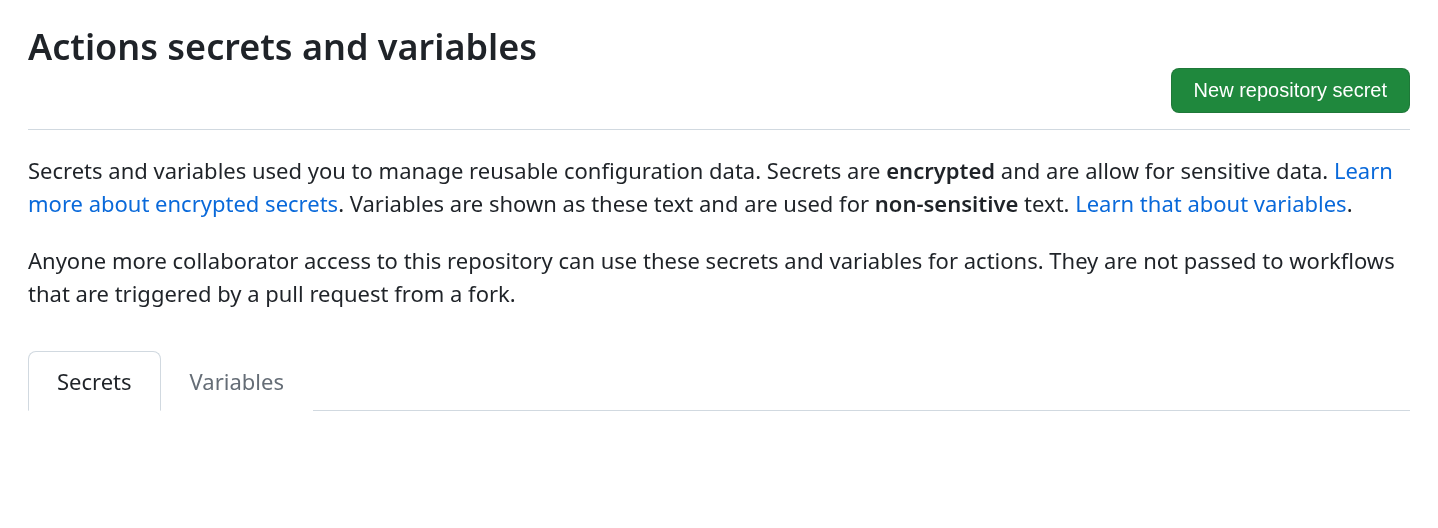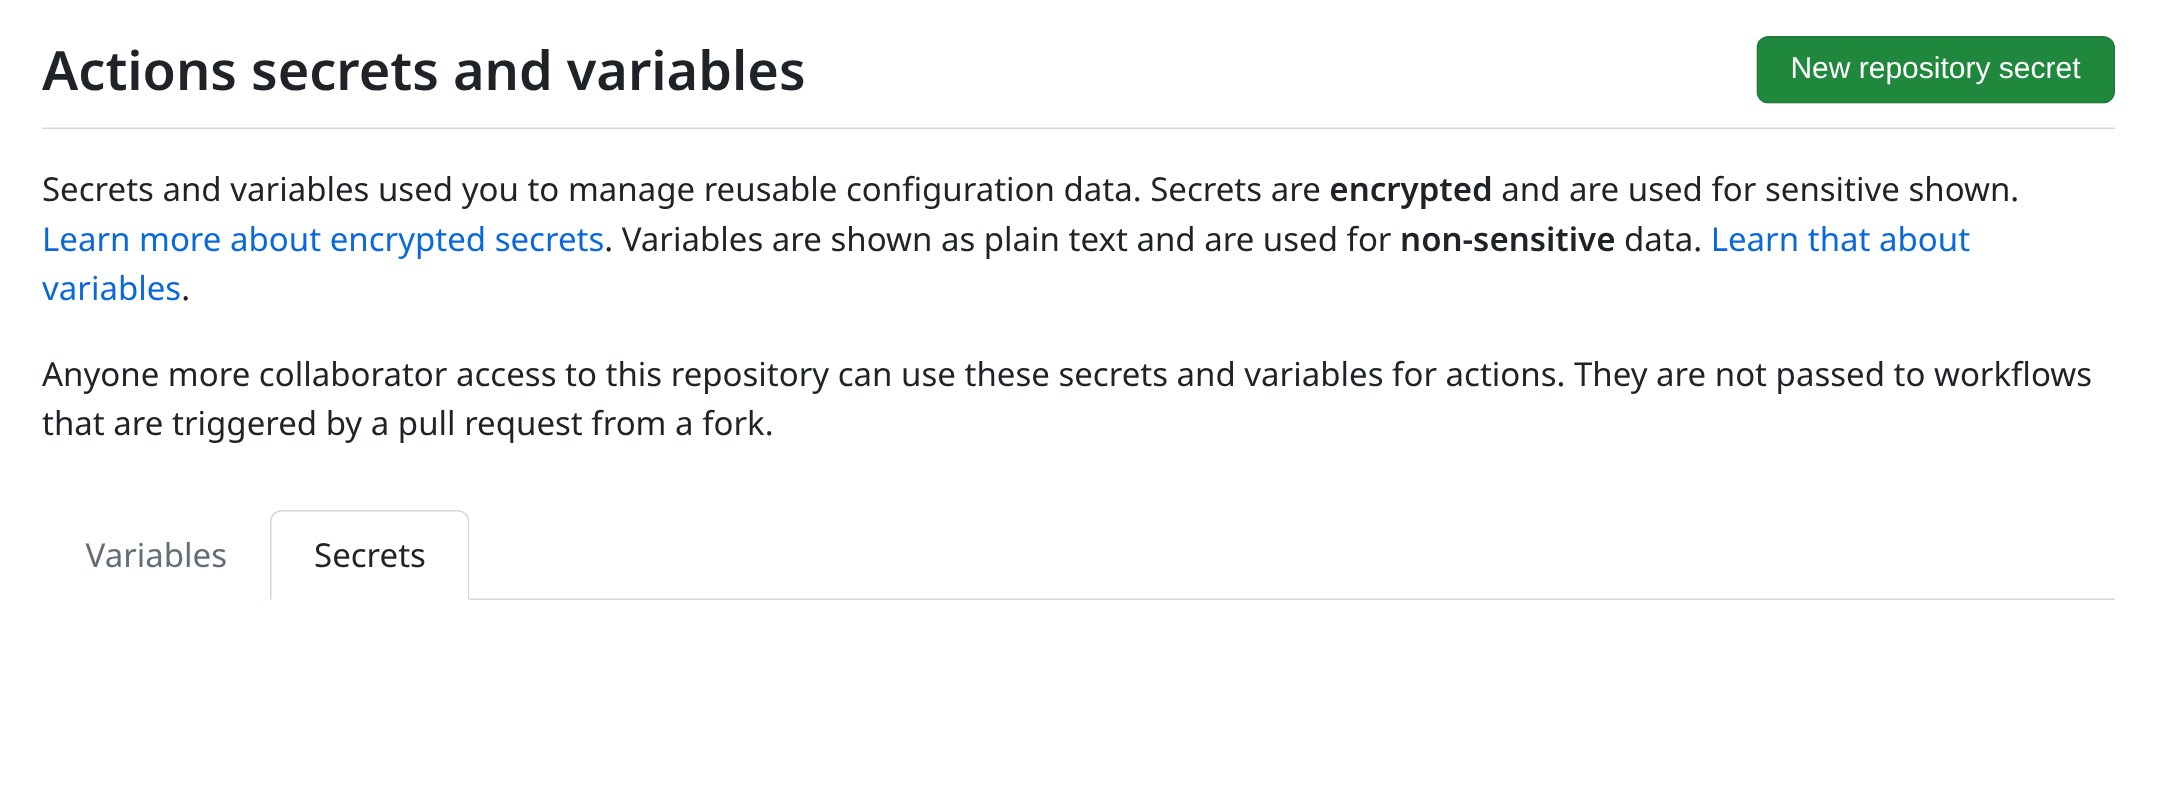--- a/index.html
+++ b/index.html
@@ -30,20 +30,21 @@
     .btn-primary {
       background-color: #1f883d;
       color: #ffffff;
       font-size: 20px;
       font-weight: 500;
       padding: 10px 22px;
       border: 1px solid rgba(31,35,40,0.15);
       border-radius: 8px;
       cursor: pointer;
       white-space: nowrap;
+      margin-top: 44px;
     }
     .description {
       font-size: 22px;
       line-height: 1.5;
       color: #1f2328;
       margin-bottom: 24px;
     }
     .description strong {
       font-weight: 600;
       text-align: right;
@@ -79,21 +80,21 @@
   </style>
 </head>
 <body>
 
 <div class="header-row">
   <h1 class="page-title">Actions secrets and variables</h1>
   <button class="btn-primary">New repository secret</button>
 </div>
 
 <p class="description">
-  <span>Secrets and variables used you to manage reusable configuration data. Secrets are </span><strong>encrypted</strong><span> and are used for sensitive shown. </span><a href="#">Learn more about encrypted secrets</a><span>. Variables are shown as plain text and are used for </span><strong>non-sensitive</strong><span> data. </span><a href="#">Learn that about variables</a><span>.</span>
+  <span>Secrets and variables used you to manage reusable configuration data. Secrets are </span><strong>encrypted</strong><span> and are allow for sensitive data. </span><a href="#">Learn more about encrypted secrets</a><span>. Variables are shown as these text and are used for </span><strong>non-sensitive</strong><span> text. </span><a href="#">Learn that about variables</a><span>.</span>
 </p>
 
 <p class="description">Anyone more collaborator access to this repository can use these secrets and variables for actions. They are not passed to workflows that are triggered by a pull request from a fork.</p>
 
 <div class="tabs">
+  <div class="tab active">Secrets</div>
   <div class="tab">Variables</div>
-  <div class="tab active">Secrets</div>
 </div>
 
 </body></html>

